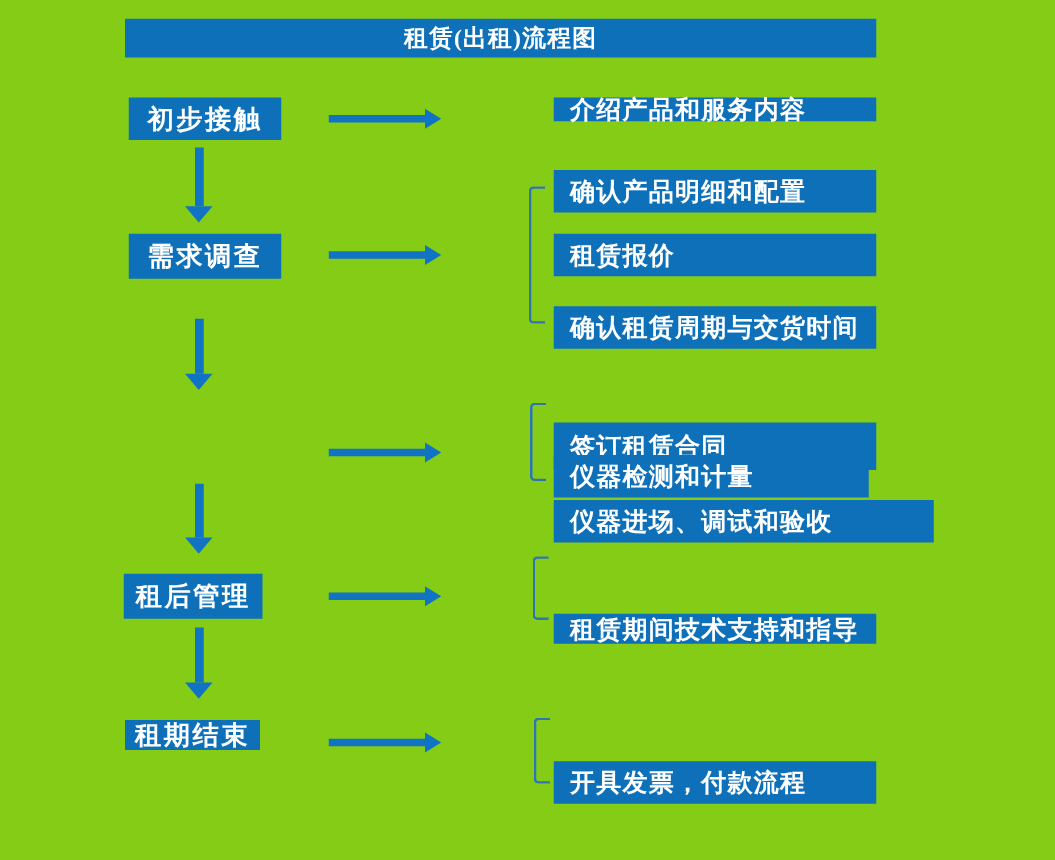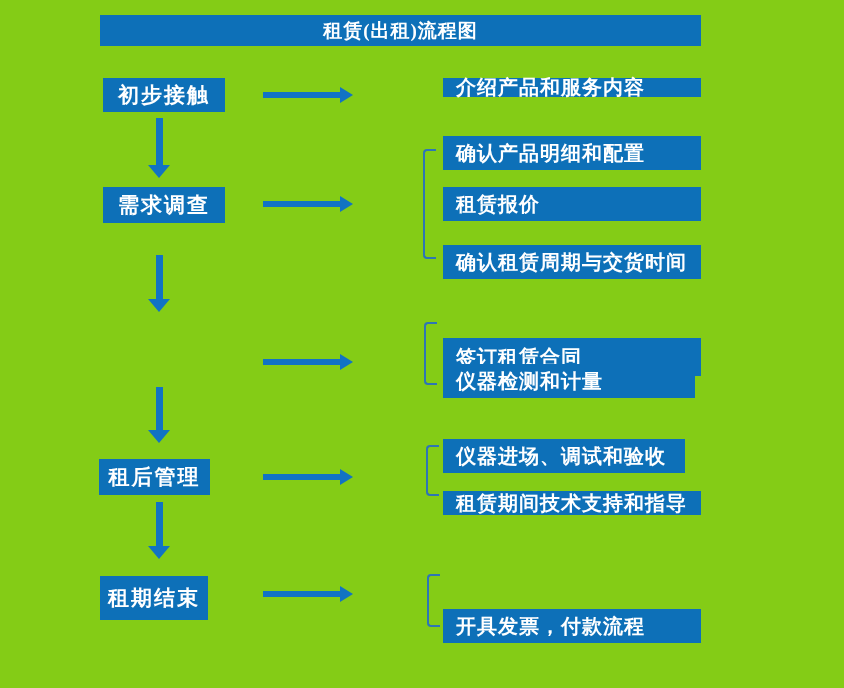--- a/index.html
+++ b/index.html
@@ -77,32 +77,32 @@
 </head>
 <body>
 
 <div class="canvas">
 
   <div class="bar title-bar" style="left:100px; top:15px; width:601px; height:31px;">租赁(出租)流程图</div>
 
   <div class="bar step-box" style="left:103px; top:78px; width:122px; height:34px;">初步接触</div>
   <div class="bar step-box" style="left:103px; top:187px; width:122px; height:36px;">需求调查</div>
   <div class="bar step-box" style="left:99px; top:459px; width:111px; height:36px;">租后管理</div>
-  <div class="bar step-box" style="left:100px; top:576px; width:108px; height:44px;">租期结束</div>
+  <div class="bar step-box" style="left:100px; top:576px; width:108px; height:24px;">租期结束</div>
 
   <div class="bar item-box" style="left:443px; top:78px; width:258px; height:19px;">介绍产品和服务内容</div>
 
   <div class="bar item-box" style="left:443px; top:136px; width:258px; height:34px;">确认产品明细和配置</div>
   <div class="bar item-box" style="left:443px; top:187px; width:258px; height:34px;">租赁报价</div>
   <div class="bar item-box" style="left:443px; top:245px; width:258px; height:34px;">确认租赁周期与交货时间</div>
 
   <div class="bar item-box" style="left:443px; top:314px; width:258px; height:38px;margin-top:24px;">签订租赁合同</div>
   <div class="bar item-box" style="left:443px; top:364px; width:252px; height:34px;">仪器检测和计量</div>
 
-  <div class="bar item-box" style="left:443px; top:439px; width:242px; height:34px;">仪器进场、调试和验收</div>
+  <div class="bar item-box" style="left:443px; top:400px; width:304px; height:34px;">仪器进场、调试和验收</div>
   <div class="bar item-box" style="left:443px; top:491px; width:258px; height:24px;">租赁期间技术支持和指导</div>
 
   <div class="bar item-box" style="left:443px; top:609px; width:258px; height:34px;">开具发票，付款流程</div>
 
   <div class="h-arrow" style="left:263px; top:87px; width:90px;">
     <span class="shaft"></span>
     <span class="head"></span>
   </div>
   <div class="h-arrow" style="left:263px; top:196px; width:90px;">
     <span class="shaft"></span>

